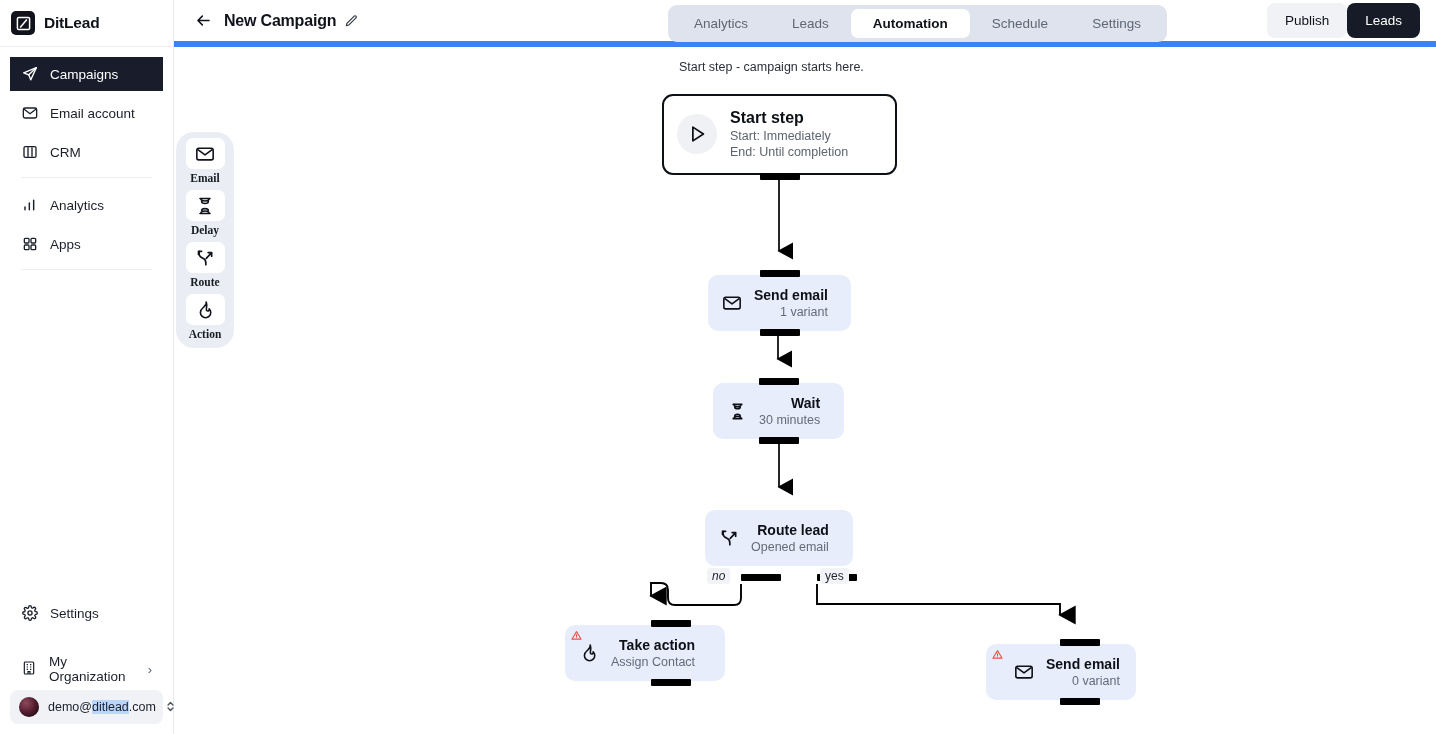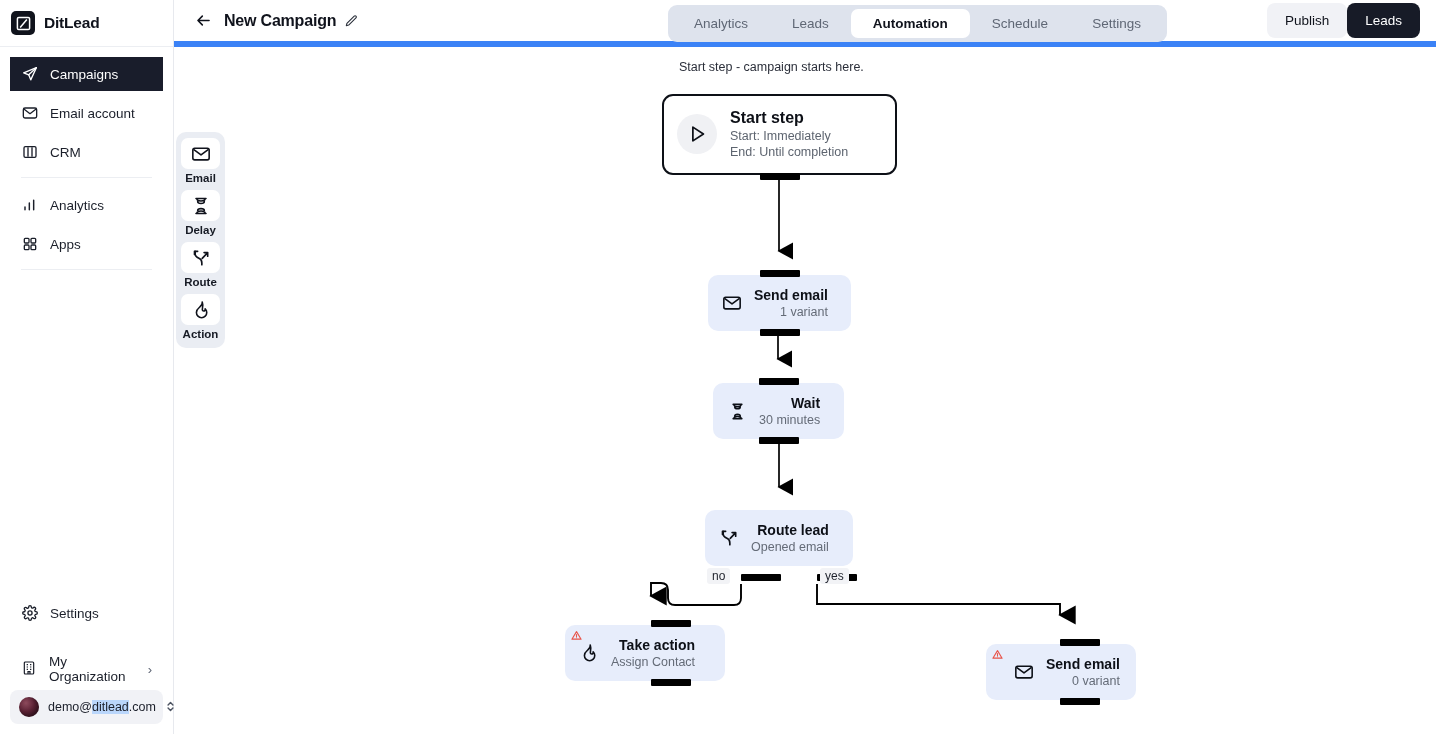--- a/index.html
+++ b/index.html
@@ -119,24 +119,25 @@
     font-size: 13.5px; cursor: pointer; white-space: nowrap;
   }
   .btn-ghost { background: #f1f2f6; color: #10131c; }
   .btn-dark { background: #171b27; color: #ffffff; }
 
   
   .canvas { position: relative; flex: 1; background: #ffffff; overflow: hidden; }
 
   .palette {
     position: absolute; left: 2px; top: 85px;
-    width: 49px; background: #eaedf3;
-    border-radius: 10px; padding: 6px 5px;
+    width: 58px; background: #eaedf3;
+    border-radius: 18px; padding: 6px 5px;
     display: flex; flex-direction: column; align-items: center;
     z-index: 6;
+    font-family: Liberation Serif, serif;
   }
   .pal-item { display: flex; flex-direction: column; align-items: center; cursor: pointer; margin-bottom: 6px; }
   .pal-item:last-child { margin-bottom: 2px; }
   .pal-tile {
     width: 39px; height: 31px; background: #ffffff; border-radius: 7px;
     display: flex; align-items: center; justify-content: center; color: #10131c;
   }
   .pal-label { font-size: 11.5px; font-weight: bold; color: #161a24; margin-top: 3px; }
 
   svg.edges { position: absolute; left: 0; top: 0; width: 100%; height: 100%; pointer-events: none; z-index: 1; }
@@ -442,21 +443,21 @@
           </span>
           <span class="step-txt">
             <span class="step-title">Route lead</span>
             <span class="step-sub">Opened email</span>
           </span>
         </div>
         <div class="handle" style="left:36px; transform:none; bottom:-15px;"></div>
         <div class="handle" style="left:112px; transform:none; bottom:-15px;"></div>
       </div>
 
-      <div class="edge-label" style="left:533px; top:521px;">no</div>
+      <div class="edge-label" style="left:533px; top:521px;font-style:italic;">no</div>
       <div class="edge-label" style="left:646px; top:521px;">yes</div>
 
       <div class="node" style="left:391px; top:578px; width:160px;">
         <div class="step">
           <span class="warn-badge">
             <svg width="11" height="11" viewBox="0 0 24 24" fill="none" stroke="#e8544a" stroke-width="2.4" stroke-linecap="round" stroke-linejoin="round">
               <path d="M12 3.5 22 20H2z"></path>
                 <path d="M12 10v4M12 17h.01"></path>
             </svg>
           </span>

